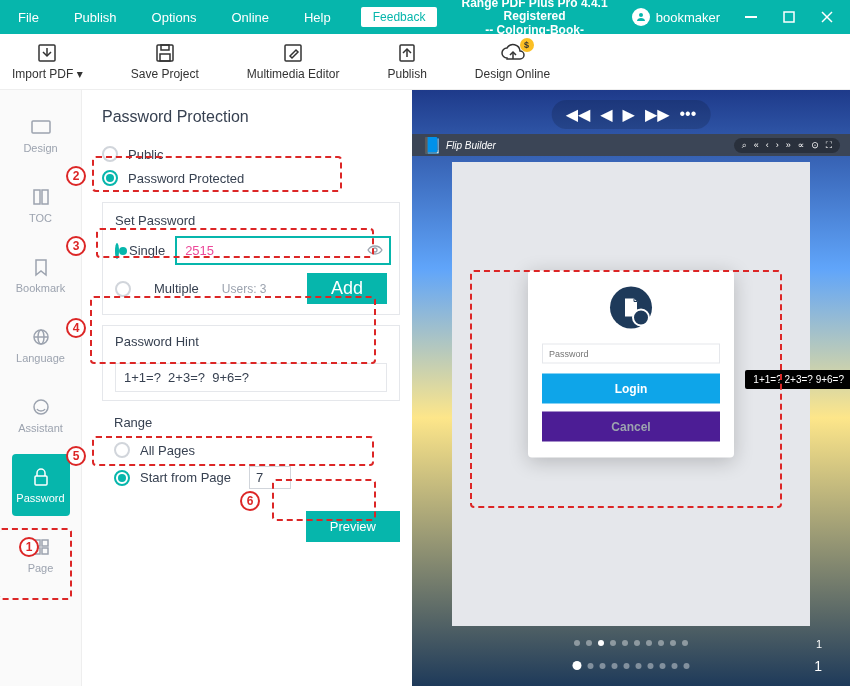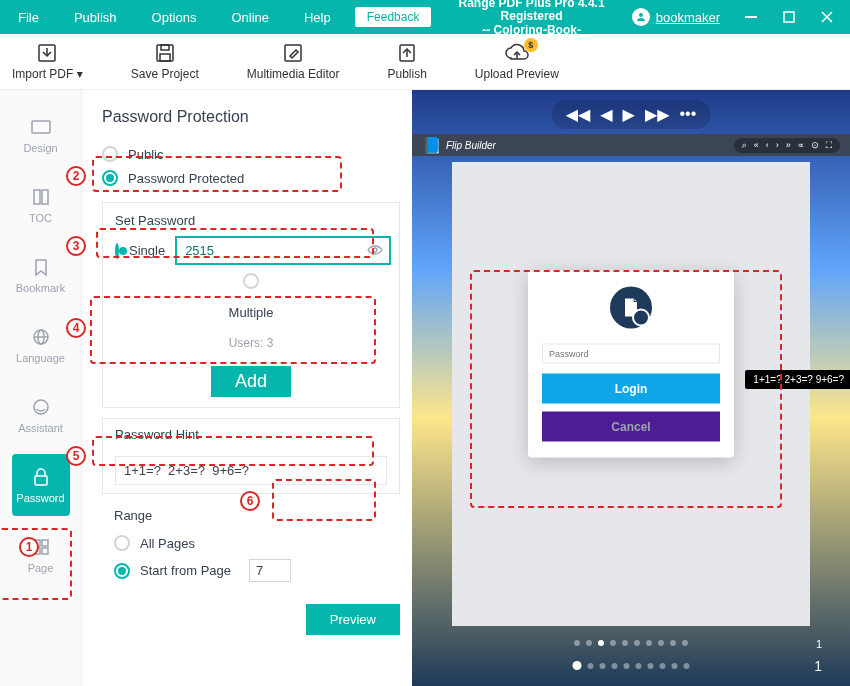--- a/index.html
+++ b/index.html
@@ -1,23 +1,23 @@
 <!DOCTYPE html>
 <html><head>
 <meta charset="utf-8">
 <style>
 * { margin: 0; padding: 0; box-sizing: border-box; font-family: Arial, sans-serif; }
 body { width: 850px; height: 686px; background: #fff; overflow: hidden; position: relative; }
 
 .titlebar { height: 34px; background: #06b6ac; display: flex; align-items: center; color: #fff; font-size: 13px; padding: 0 4px; }
 .titlebar .menus { display: flex; gap: 7px; }
 .titlebar .menu-item { padding: 8px 14px; cursor: pointer; }
-.titlebar .feedback { background: #fff; color: #06b6ac; padding: 3px 12px; margin-left: 10px; border-radius: 2px; font-size: 12px; }
+.titlebar .feedback { background: #fff; color: #06b6ac; padding: 3px 12px; margin-left: 16px; border-radius: 2px; font-size: 12px; }
 .titlebar .title-text { flex: 1; text-align: center; font-weight: bold; line-height: 1.1; font-size: 12px; }
-.titlebar .user { display: flex; align-items: center; gap: 6px; font-size: 13px; text-decoration: underline; }
+.titlebar .user { display: flex; align-items: center; gap: 6px; font-size: 13px; }
 .titlebar .user-icon { width: 18px; height: 18px; border-radius: 50%; background: #fff; display: flex; align-items: center; justify-content: center; }
 .titlebar .user-icon svg { width: 12px; height: 12px; }
 .titlebar .win-controls { display: flex; margin-left: 12px; }
 .titlebar .win-btn { width: 38px; height: 34px; display: flex; align-items: center; justify-content: center; cursor: pointer; }
 
 .toolbar { height: 56px; display: flex; align-items: center; border-bottom: 1px solid #eee; padding: 0 12px; gap: 48px; }
 .tool-item { display: flex; flex-direction: column; align-items: center; gap: 3px; font-size: 12px; color: #333; cursor: pointer; }
 .tool-icon { height: 22px; display: flex; align-items: center; justify-content: center; }
 .badge-dollar { position: relative; }
 .badge-dollar::after { content: '$'; position: absolute; top: -4px; right: -8px; background: #fbbf24; color: #333; width: 14px; height: 14px; border-radius: 50%; font-size: 9px; display: flex; align-items: center; justify-content: center; font-weight: bold; }
@@ -31,24 +31,24 @@
 .content { flex: 1; padding: 18px 12px 0 20px; position: relative; max-width: 330px; }
 .content h2 { font-size: 16px; color: #374151; font-weight: normal; margin-bottom: 16px; }
 .radio-row { display: flex; align-items: center; gap: 10px; padding: 4px 0; font-size: 13px; color: #374151; }
 .radio { width: 16px; height: 16px; border: 2px solid #d1d5db; border-radius: 50%; display: inline-block; position: relative; }
 .radio.checked { border-color: #06b6ac; }
 .radio.checked::after { content: ''; position: absolute; top: 2px; left: 2px; width: 8px; height: 8px; background: #06b6ac; border-radius: 50%; }
 
 .set-pwd-box { border: 1px solid #e5e7eb; margin-top: 12px; padding: 10px 12px; }
 .section-label { font-size: 13px; color: #374151; margin-bottom: 8px; }
 .pwd-input-row { display: flex; align-items: center; gap: 10px; margin-bottom: 8px; }
-.pwd-input { flex: 1; border: 2px solid #06b6ac; padding: 5px 28px 5px 8px; font-size: 13px; color: #0f766e; position: relative; }
+.pwd-input { flex: 1; border: 2px solid #06b6ac; padding: 5px 28px 5px 8px; font-size: 13px; color: #ec4899; position: relative; }
 .eye-wrap { position: relative; flex: 1; }
 .eye-icon { position: absolute; right: 8px; top: 50%; transform: translateY(-50%); color: #9ca3af; }
-.multi-row { display: flex; align-items: center; gap: 16px; flex-direction: column; }
+.multi-row { display: flex; align-items: center; gap: 23px; }
 .users-text { font-size: 12px; color: #9ca3af; flex: 1; }
 .add-btn { background: #06b6ac; color: #fff; border: none; padding: 5px 24px; font-size: 18px; cursor: pointer; }
 
 .hint-box { border: 1px solid #e5e7eb; margin-top: 10px; padding: 8px 12px; }
 .hint-input { width: 100%; border: 1px solid #e5e7eb; padding: 6px 8px; font-size: 13px; color: #374151; margin-top: 6px; }
 
 .range-section { margin-top: 10px; padding: 4px 12px; }
 .page-input { width: 42px; border: 1px solid #d1d5db; padding: 3px 6px; font-size: 13px; color: #374151; margin-left: 8px; }
 
 .preview-btn-row { display: flex; justify-content: flex-end; margin-top: 14px; }
@@ -164,21 +164,21 @@
     <span>Publish</span>
   </div>
   <div class="tool-item">
     <span class="tool-icon badge-dollar">
         <svg width="26" height="20" viewBox="0 0 26 20" fill="none" stroke="#333" stroke-width="1.5">
           <path d="M7 15a5 5 0 010-10 7 7 0 0113 3 4 4 0 010 8H7z"></path>
           <line x1="13" y1="16" x2="13" y2="9"></line>
           <polyline points="10,12 13,9 16,12"></polyline>
         </svg>
       </span>
-    <span>Upload Preview</span>
+    <span>Design Online</span>
   </div>
 </div>
 
 <div class="main">
   <div class="sidebar">
     <div class="side-item">
         <span class="side-icon">
           <svg width="22" height="16" viewBox="0 0 22 16" fill="none" stroke="currentColor" stroke-width="1.5">
             <rect x="2" y="2" width="18" height="12" rx="1"></rect>
           </svg>

